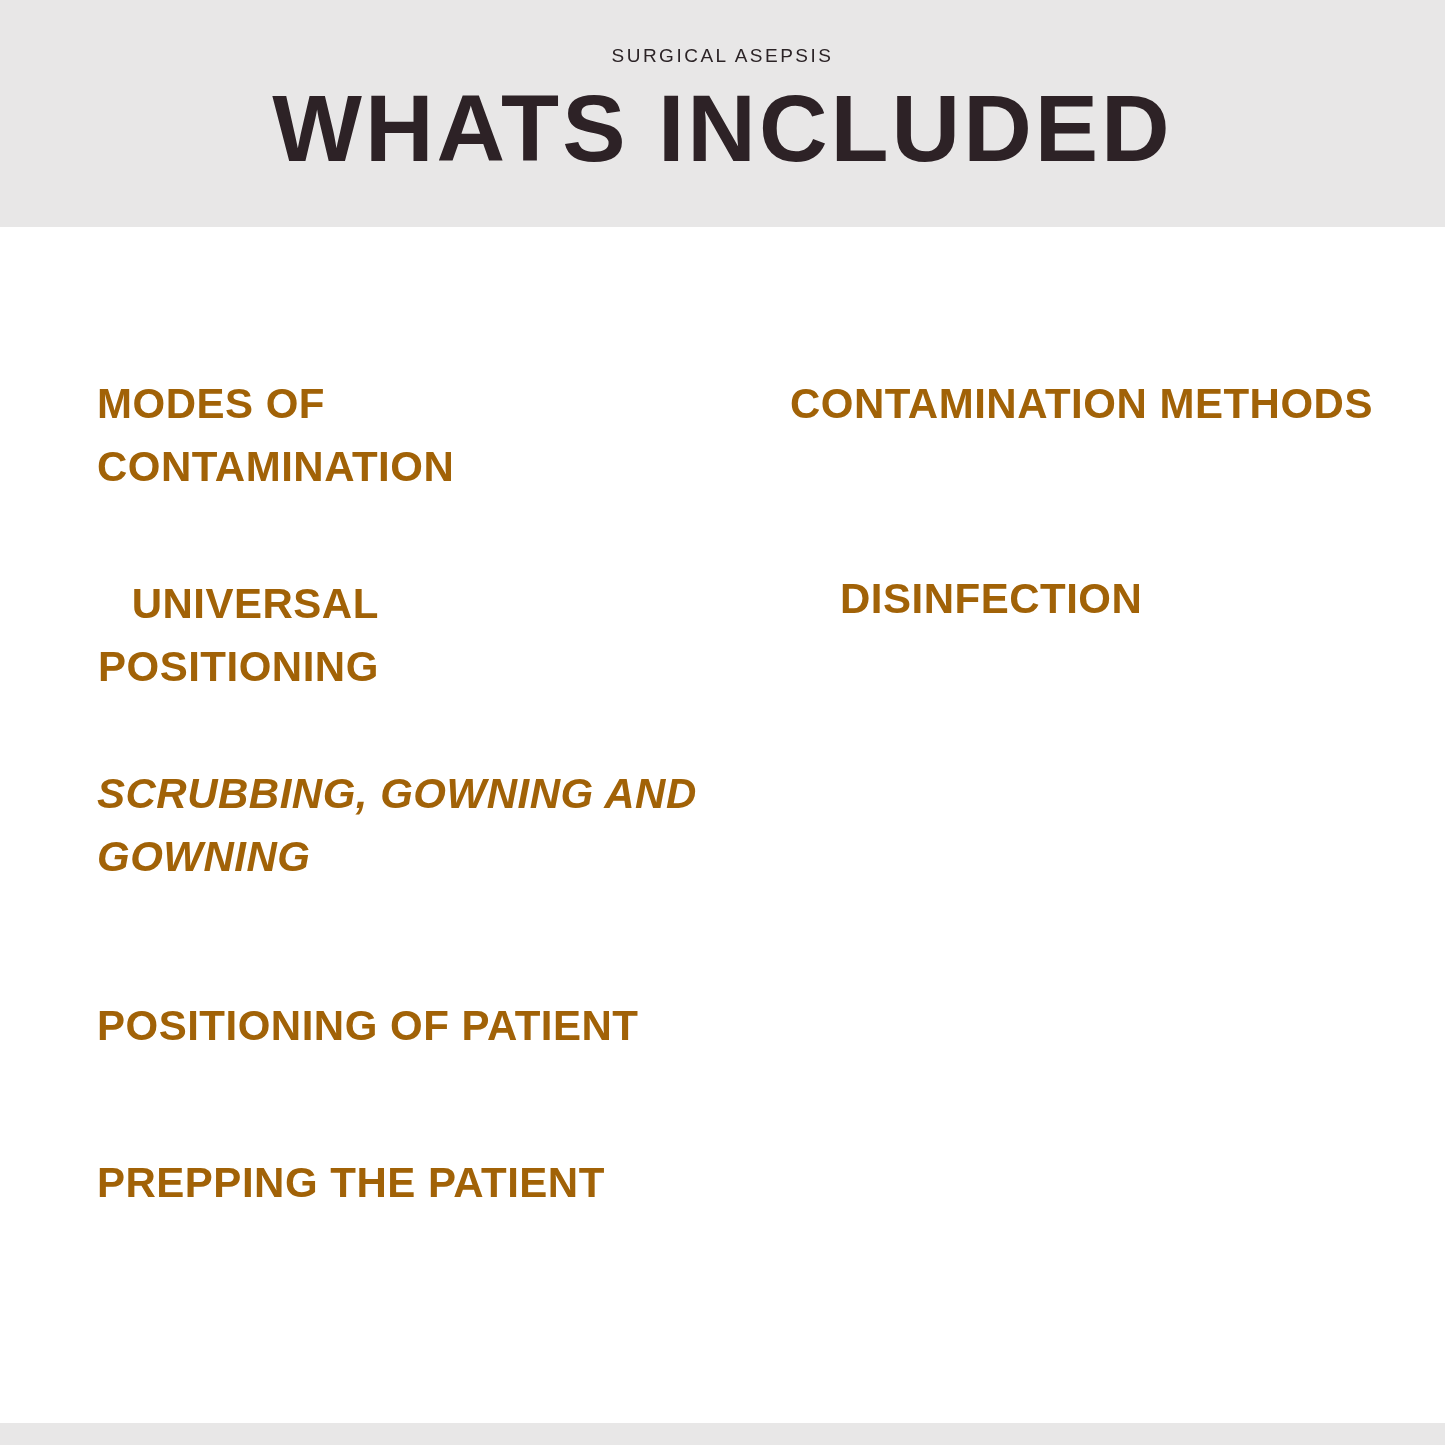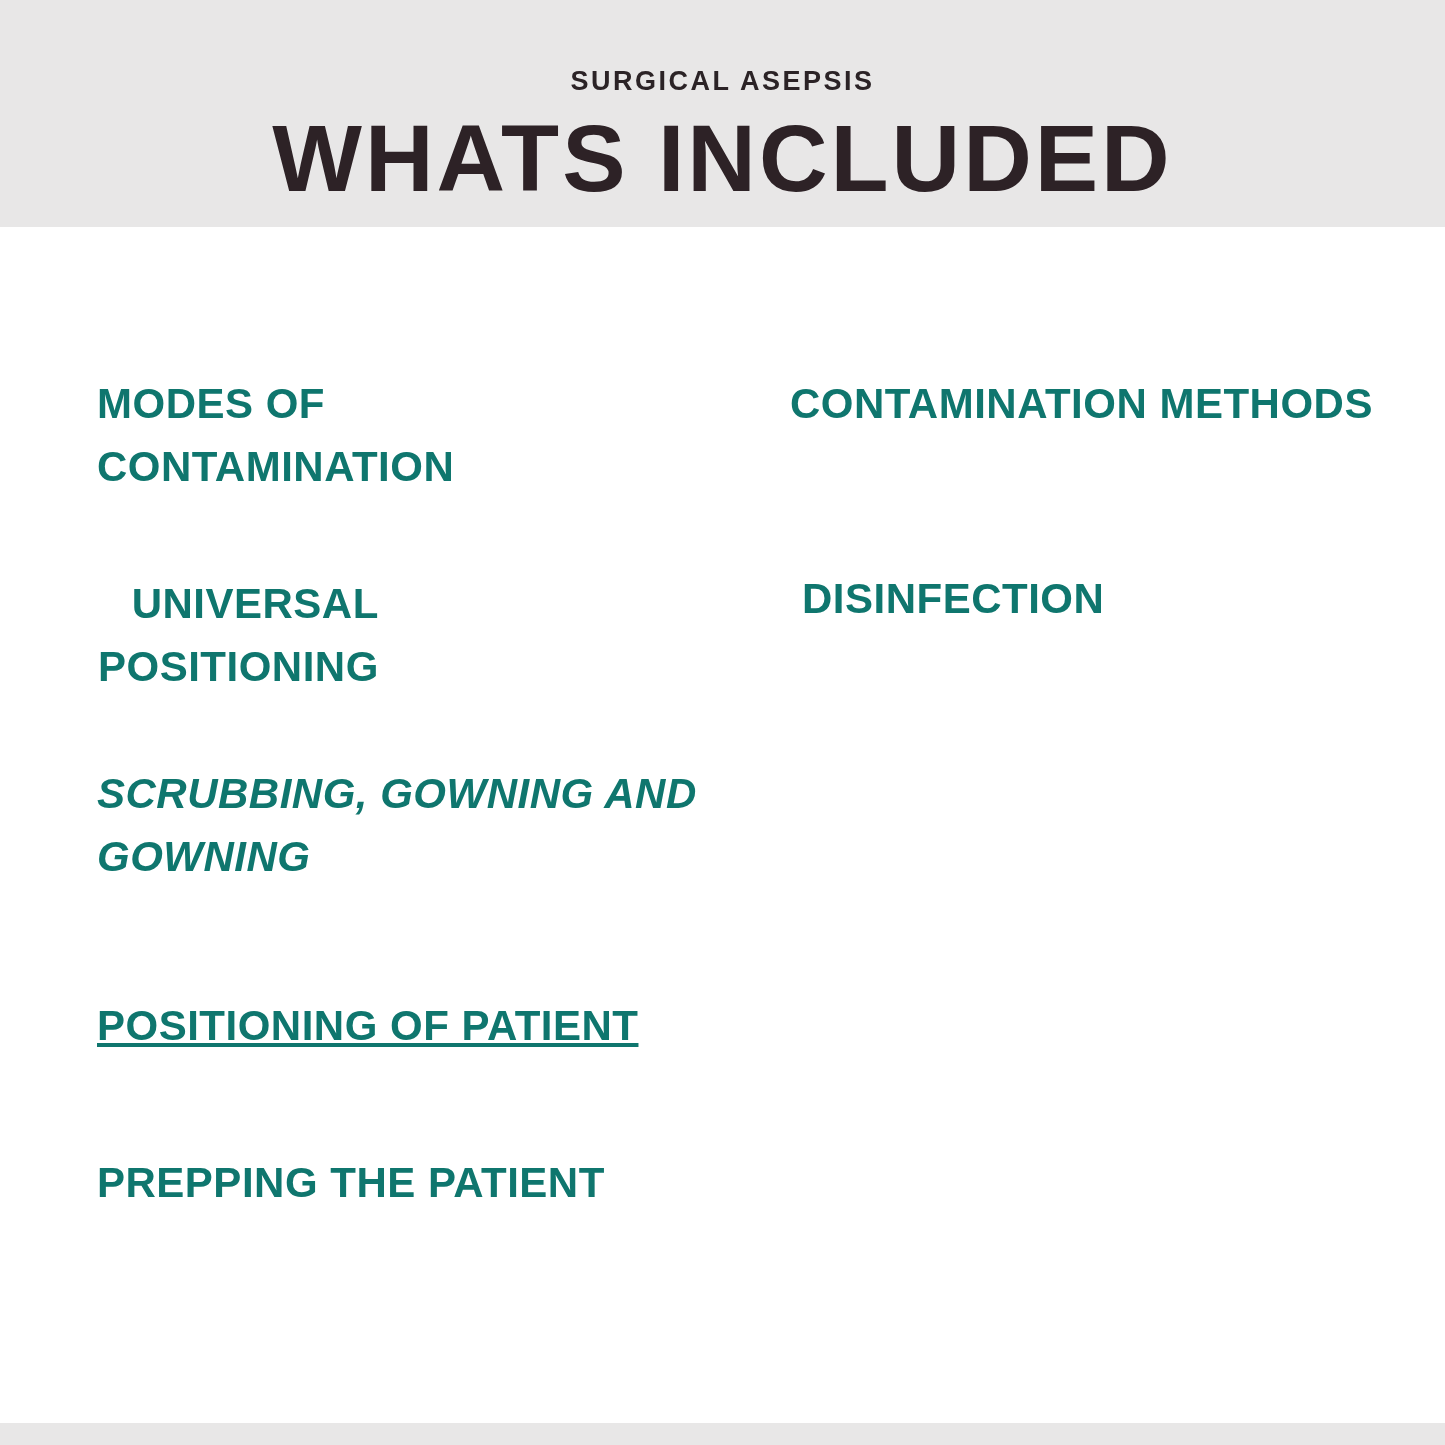--- a/index.html
+++ b/index.html
@@ -21,52 +21,52 @@
     width: 100%;
     background: #e8e7e7;
   }
   .header-band {
     top: 0;
     height: 227px;
     text-align: center;
   }
   .eyebrow {
     margin: 0;
-    padding-top: 66px;
-    font-size: 27px;
-    font-weight: 700;
+    padding-top: 45px;
+    font-size: 19px;
+    font-weight: 400;
     letter-spacing: 2.5px;
     color: #2b2326;
   }
   .title {
     margin: 12px 0 0 0;
     font-size: 95px;
     font-weight: 700;
     letter-spacing: 3px;
     color: #2d2226;
     line-height: 1.05;
   }
   .topic {
     position: absolute;
     font-size: 42px;
     font-weight: 700;
     letter-spacing: 0.5px;
     line-height: 63px;
-    color: #0f766e;
+    color: #a16207;
   }
   .topic .line {
     white-space: nowrap;
   }
   .t1 { left: 97px;  top: 372px; }
   .t2 { left: 98px;  top: 572px; text-align: right; }
   .t3 { left: 97px;  top: 762px; font-style: italic; }
-  .t4 { left: 97px;  top: 994px; text-decoration: underline; }
+  .t4 { left: 97px;  top: 994px; }
   .t5 { left: 97px;  top: 1151px; }
   .r1 { left: 790px; top: 372px; }
-  .r2 { left: 802px; top: 567px; }
+  .r2 { left: 840px; top: 567px; }
   .footer-band {
     bottom: 0;
     height: 22px;
   }
 </style>
 </head>
 <body>
 
 <div class="page">
 

